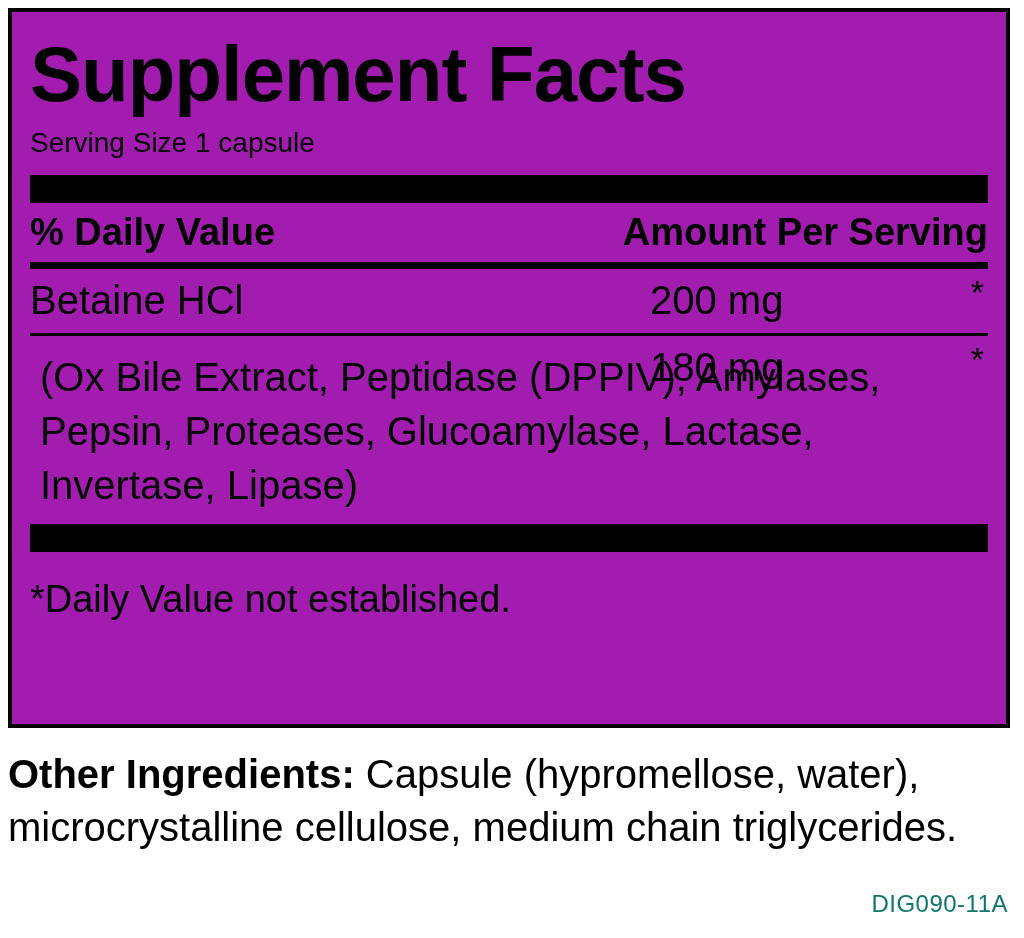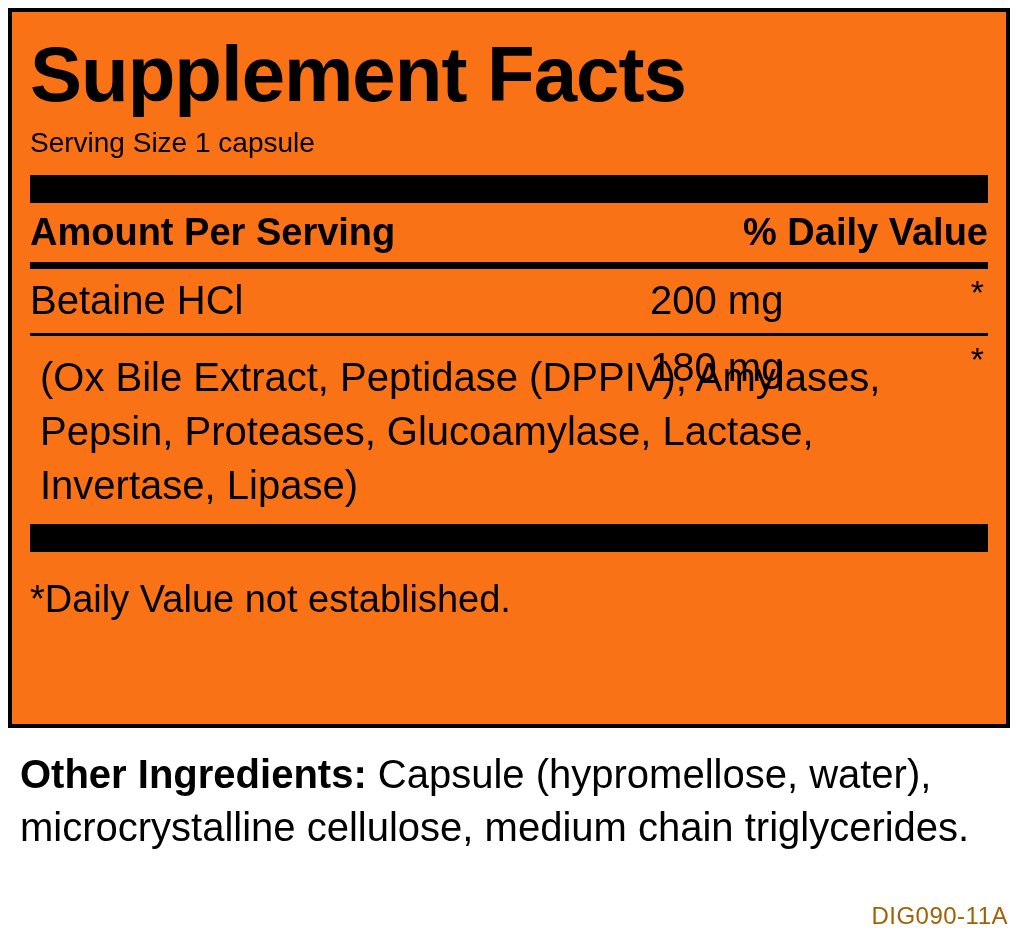--- a/index.html
+++ b/index.html
@@ -17,21 +17,21 @@
   }
 
   .panel {
     position: absolute;
     left: 8px;
     top: 8px;
     width: 1002px;
     height: 720px;
     border: 4px solid #000000;
     box-sizing: border-box;
-    background: #f97316;
+    background: #a21caf;
   }
 
   .panel-inner {
     position: absolute;
     left: 18px;
     top: 6px;
     right: 18px;
     bottom: 6px;
   }
 
@@ -110,54 +110,54 @@
     margin-top: 6px;
   }
 
   .footnote {
     font-size: 38px;
     margin-top: 26px;
   }
 
   .other-ing {
     position: absolute;
-    left: 20px;
+    left: 8px;
     top: 748px;
     width: 1000px;
     font-size: 40px;
     line-height: 1.32;
   }
   .other-ing b {
     font-weight: bold;
   }
 
   .code {
     position: absolute;
     right: 16px;
-    bottom: 8px;
+    bottom: 20px;
     font-size: 24px;
-    color: #a16207;
+    color: #0f766e;
     letter-spacing: 0.5px;
   }
 </style>
 </head>
 <body>
 
 <div class="panel">
   <div class="panel-inner">
 
     <div class="sf-title">Supplement Facts</div>
 
     <div class="serving-size">Serving Size 1 capsule</div>
 
     <div class="bar-thick"></div>
 
     <div class="row-header">
+      <span>% Daily Value</span>
       <span>Amount Per Serving</span>
-      <span>% Daily Value</span>
     </div>
 
     <div class="rule-medium"></div>
 
     <div class="nutrient-row">
       <span class="nutrient-name">Betaine HCl</span>
       <span class="nutrient-amount">200 mg</span>
       <span class="nutrient-dv">*</span>
     </div>
 

